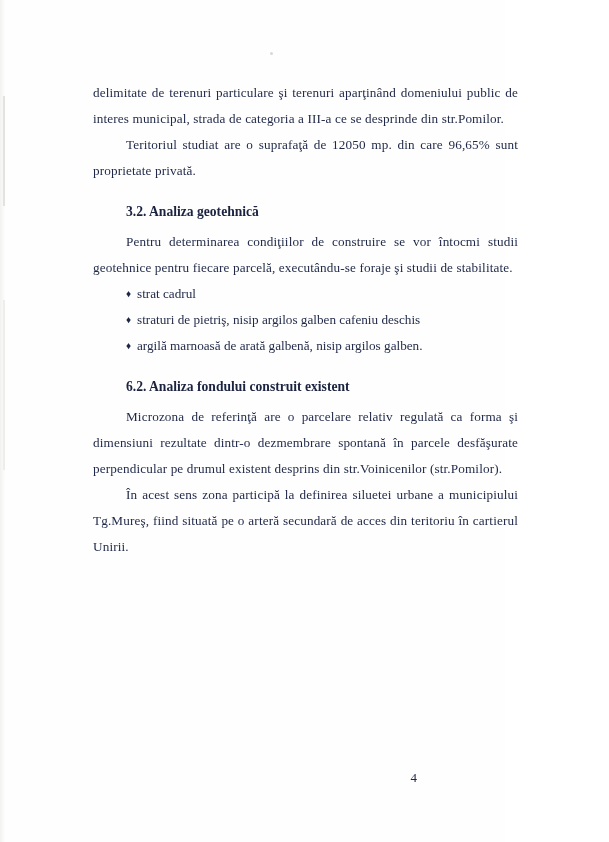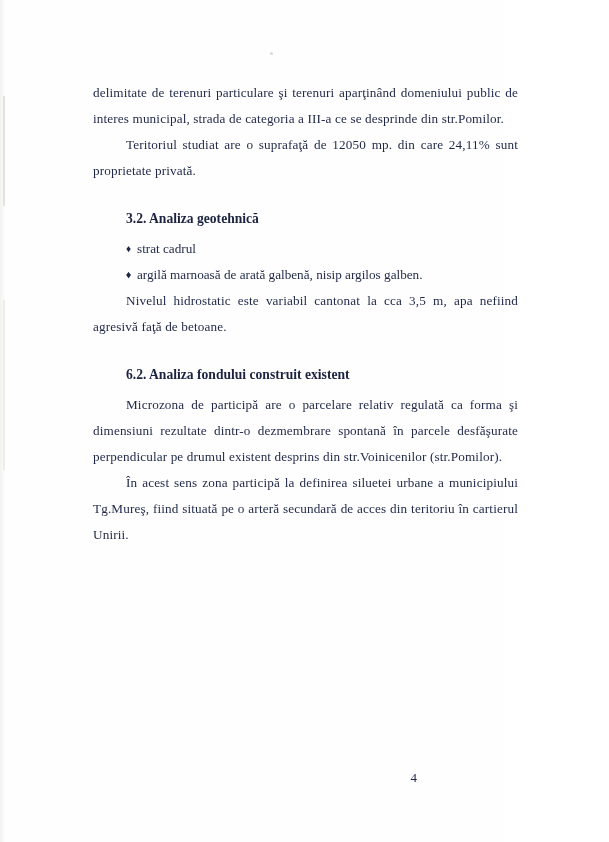--- a/index.html
+++ b/index.html
@@ -68,21 +68,21 @@
     text-justify: inter-word;
     color: #1e2747;
     letter-spacing: 0.01em;
   }
   p.indent {
     text-indent: 33px;
   }
   h2 {
     font-size: 13.6px;
     font-weight: bold;
-    margin: 22px 0 4px 0;
+    margin: 15px 0 4px 0;
     padding-left: 33px;
     line-height: 26px;
     color: #1b2340;
   }
   ul {
     list-style: none;
     margin: 0;
     padding: 0;
   }
   li {
@@ -115,47 +115,48 @@
 
   <div class="scan-edge"></div>
   <div class="scan-mark-1"></div>
   <div class="scan-mark-2"></div>
   <div class="speck" style="left:270px; top:52px;"></div>
 
   <div class="content">
 
     <p>delimitate de terenuri particulare şi terenuri aparţinând domeniului public de interes municipal, strada de categoria a III-a ce se desprinde din str.Pomilor.</p>
 
-    <p class="indent">Teritoriul studiat are o suprafaţă de 12050 mp. din care 24,11% sunt proprietate privată.</p>
+    <p class="indent">Teritoriul studiat are o suprafaţă de 12050 mp. din care 96,65% sunt proprietate privată.</p>
 
     <h2>3.2. Analiza geotehnică</h2>
 
+    <p class="indent">Pentru determinarea condiţiilor de construire se vor întocmi studii geotehnice pentru fiecare parcelă, executându-se foraje şi studii de stabilitate.</p>
 
 
     <ul>
       <li>
         <span class="bullet">♦</span>
         <span>strat cadrul</span>
       </li>
       <li>
         <span class="bullet">♦</span>
+        <span>straturi de pietriş, nisip argilos galben cafeniu deschis</span>
       </li>
       <li>
         <span class="bullet">♦</span>
         <span>argilă marnoasă de arată galbenă, nisip argilos galben.</span>
       </li>
     </ul>
 
 
-    <p class="indent">Nivelul hidrostatic este variabil cantonat la cca 3,5 m, apa nefiind agresivă faţă de betoane.</p>
 
 
     <h2>6.2. Analiza fondului construit existent</h2>
 
-    <p class="indent">Microzona de participă are o parcelare relativ regulată ca forma şi dimensiuni rezultate dintr-o dezmembrare spontană în parcele desfăşurate perpendicular pe drumul existent desprins din str.Voinicenilor (str.Pomilor).</p>
+    <p class="indent">Microzona de referinţă are o parcelare relativ regulată ca forma şi dimensiuni rezultate dintr-o dezmembrare spontană în parcele desfăşurate perpendicular pe drumul existent desprins din str.Voinicenilor (str.Pomilor).</p>
 
 
     <p class="indent">În acest sens zona participă la definirea siluetei urbane a municipiului Tg.Mureş, fiind situată pe o arteră secundară de acces din teritoriu în cartierul Unirii.</p>
 
   </div>
 
   <div class="page-number">4</div>
 
 </div>
 

